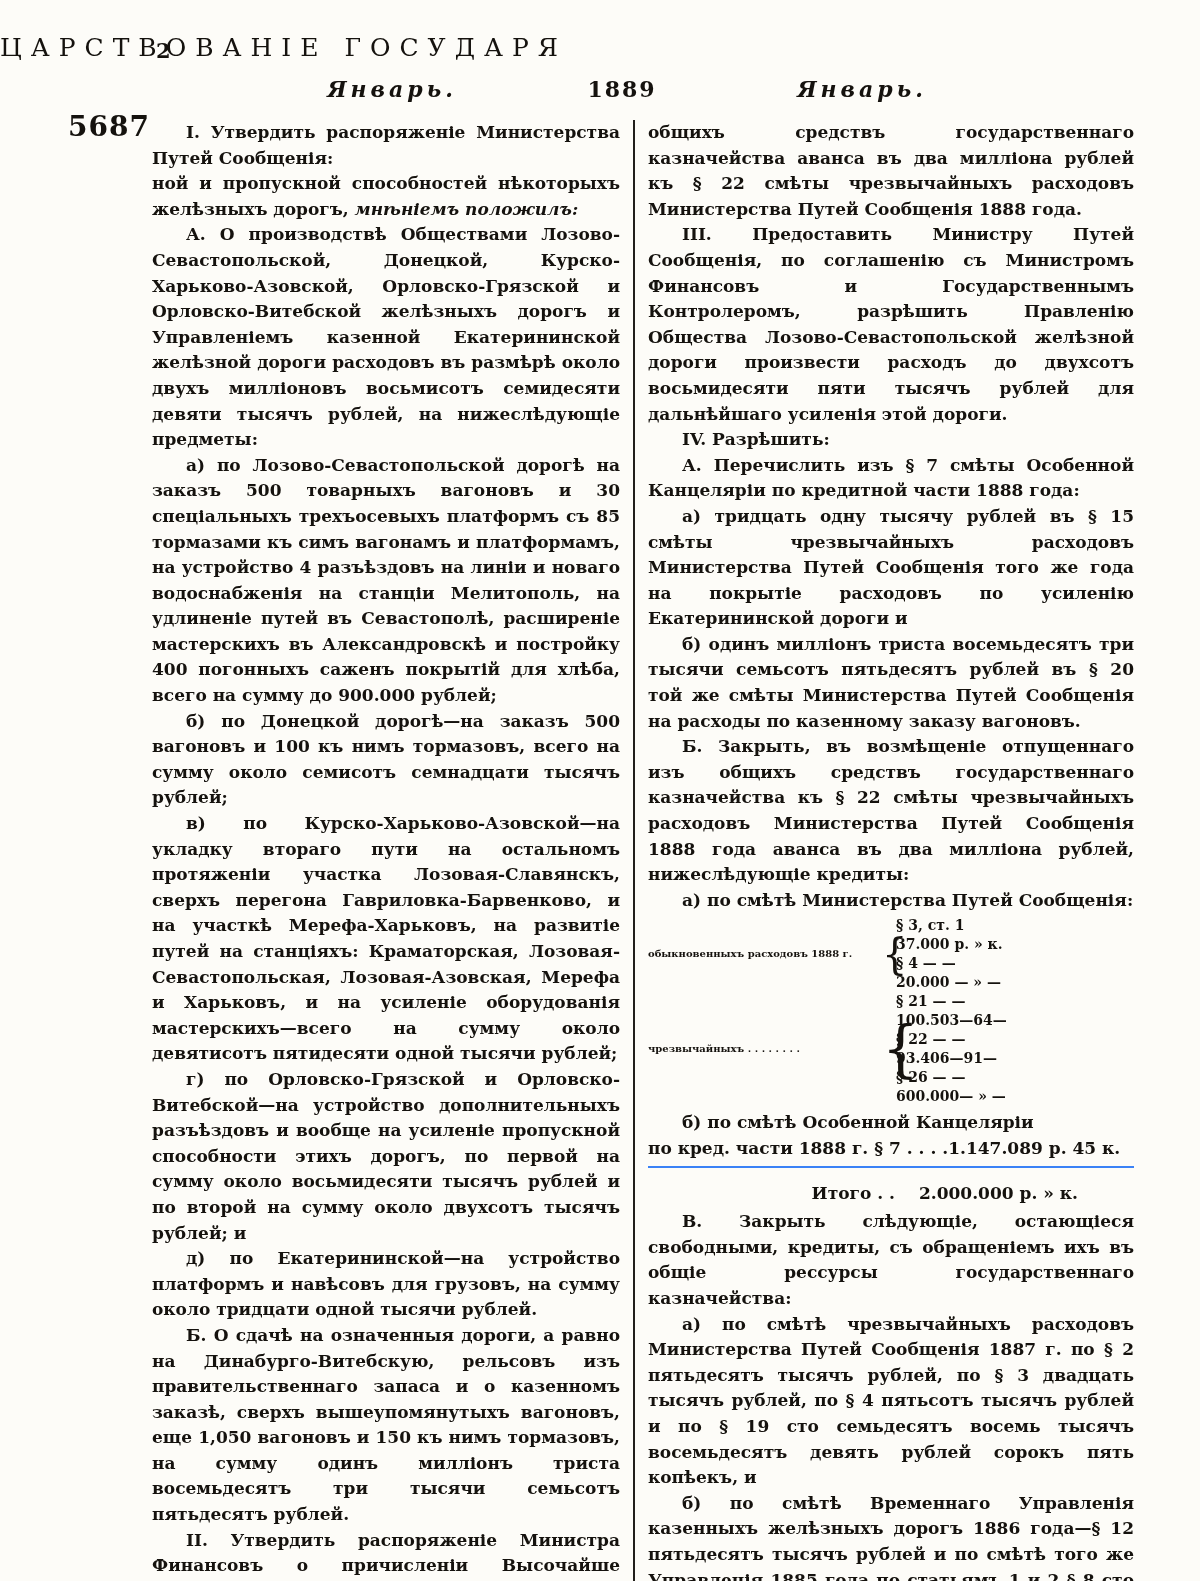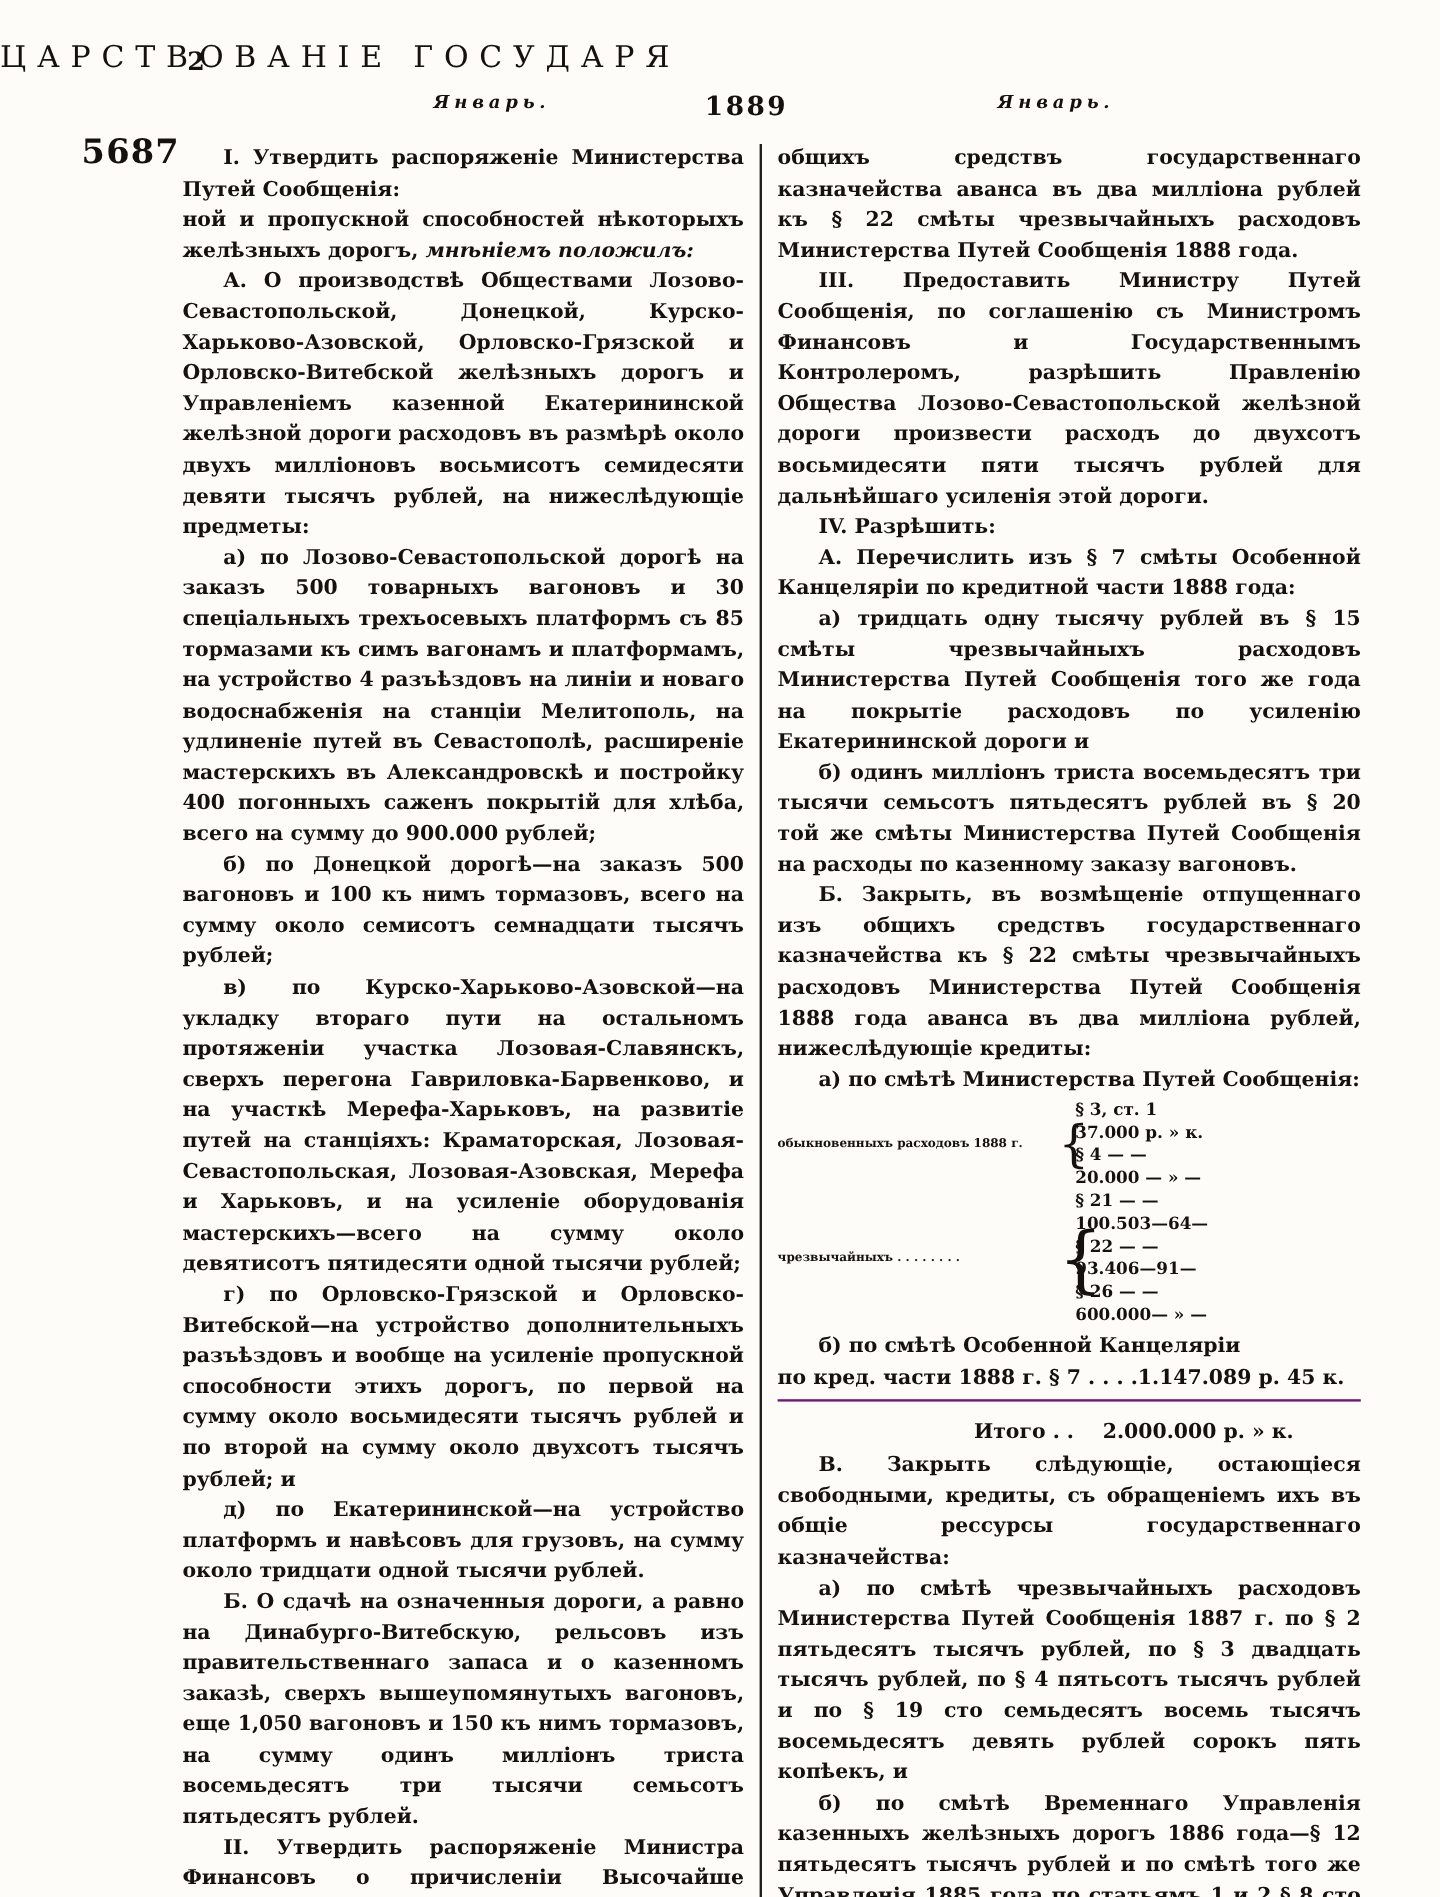--- a/index.html
+++ b/index.html
@@ -23,21 +23,21 @@
     font-size: 21px; font-weight: bold;
   }
   .page-title {
     position: absolute; left: 0; right: 0; top: 33px;
     margin: 0; text-align: left;
     font-size: 25px; font-weight: normal; letter-spacing: 9px;
   }
   .header-sub { position: absolute; top: 76px; left: 0; right: 0; height: 34px; }
   .month {
     position: absolute; transform: translateX(-50%);
-    font-size: 15px; font-weight: bold; font-style: italic; letter-spacing: 4px; margin-left: 18px;
+    font-size: 22px; font-weight: bold; font-style: italic; letter-spacing: 4px;
   }
   .month-left { left: 392px; }
   .month-right { left: 862px; }
   .year {
     position: absolute; left: 622px; transform: translateX(-50%);
     font-size: 22px; font-weight: bold; letter-spacing: 2px;
   }
 
   
   .margin-number {
@@ -76,21 +76,21 @@
   .bt-brace.b3 { font-size: 58px; }
   .bt-lines { flex: 1; }
   .bt-line {
     display: flex; justify-content: space-between;
     font-size: 14px; line-height: 19px; font-weight: bold;
     text-align: left;
     flex-direction: column;
   }
 
   
-  .kanc { border-bottom: 2px solid #701a75; padding-bottom: 4px; margin-top: 2px; }
+  .kanc { border-bottom: 2px solid #3b82f6; padding-bottom: 4px; margin-top: 2px; }
   .kanc-line2 { display: flex; text-indent: 0; }
   .total-row {
     display: flex; justify-content: flex-end; gap: 24px;
     padding: 13px 56px 3px 0;
   }
 </style>
 </head>
 <body>
 
 <div class="page">

